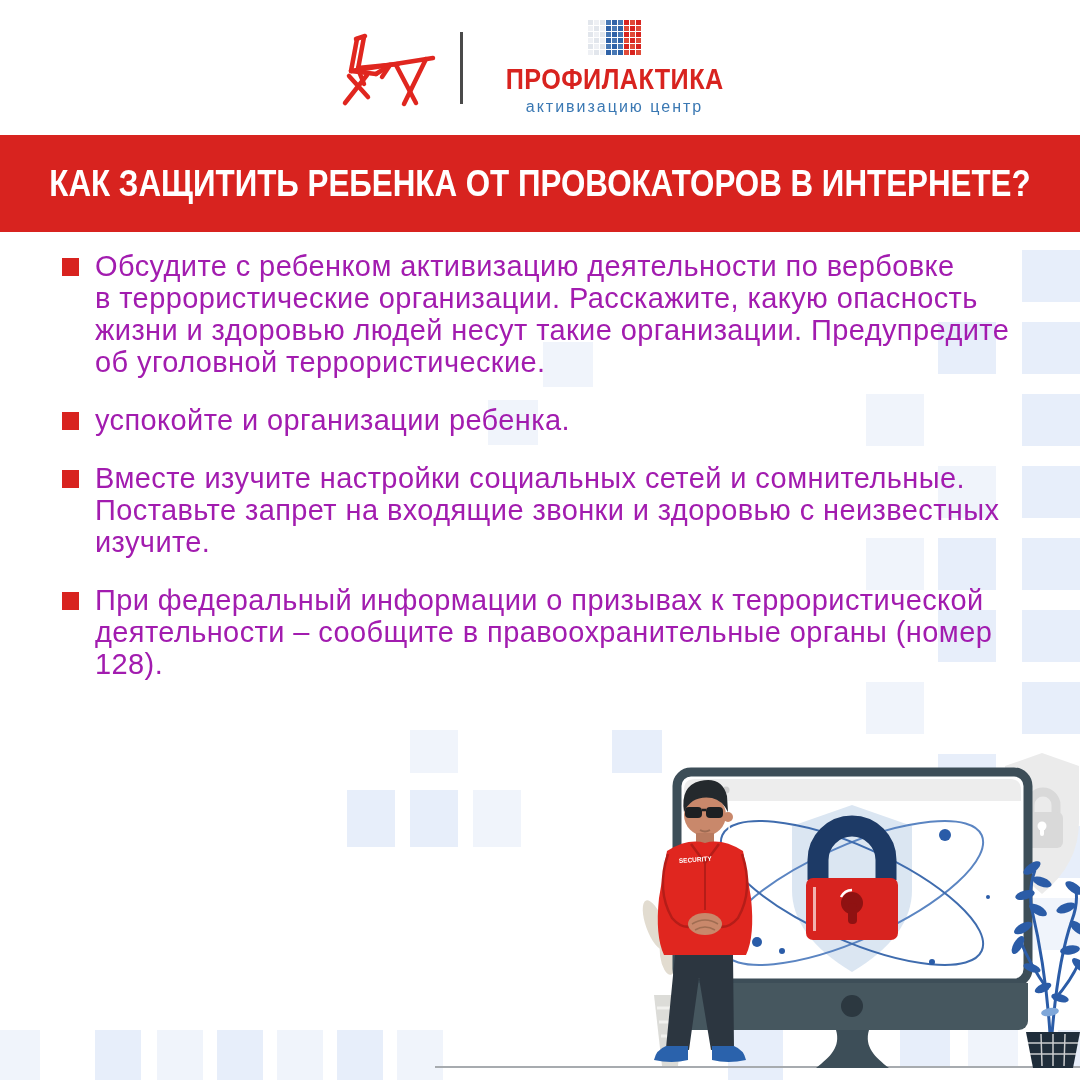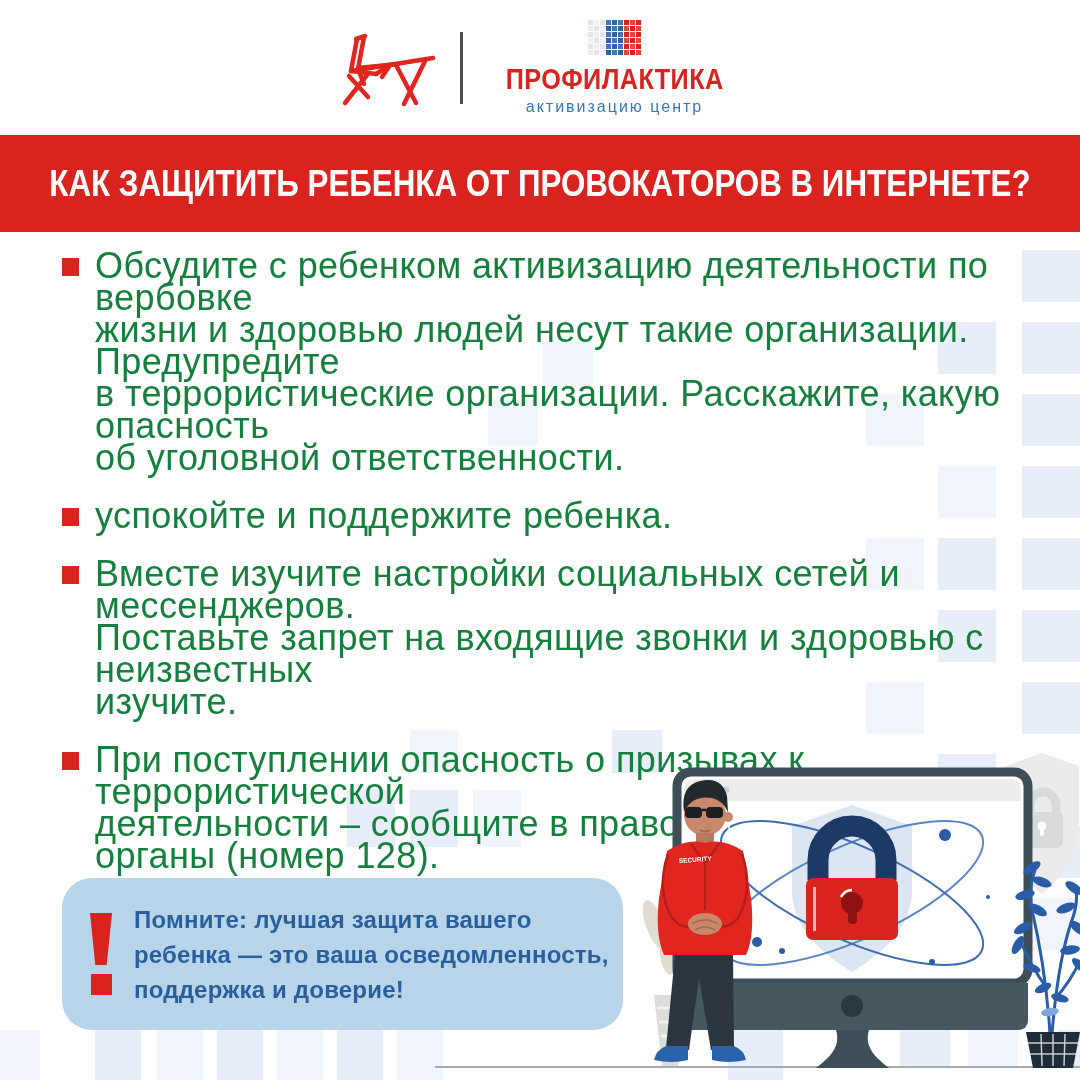--- a/index.html
+++ b/index.html
@@ -32,21 +32,21 @@
     color:#ffffff;font-weight:bold;font-size:36px;white-space:nowrap;
     display:inline-block;transform:scaleX(.87);transform-origin:center;letter-spacing:0;
   }
   
   .tips{
     position:absolute;top:250px;left:62px;width:960px;z-index:2;
     list-style:none;margin:0;padding:0;
   }
   .tip{display:flex;margin-bottom:26px;}
   .bullet{width:17px;height:18px;background:#d8231f;margin:8px 16px 0 0;flex-shrink:0;}
-  .tip-lines{color:#15803d;font-size:36px;line-height:32px;letter-spacing:.4px;}
+  .tip-lines{color:#a21caf;font-size:29px;line-height:32px;letter-spacing:.4px;}
   
   .reminder{
     position:absolute;left:62px;top:878px;width:561px;height:152px;z-index:4;
     background:#b7d4e9;border-radius:30px;display:flex;align-items:center;
     box-sizing:border-box;padding-left:28px;
   }
   .excl{display:flex;flex-direction:column;align-items:center;margin-right:22px;}
   .excl-bar{width:22px;height:52px;background:#d8231f;clip-path:polygon(0 0,100% 0,76% 100%,24% 100%);}
   .excl-dot{width:21px;height:21px;background:#d8231f;margin-top:9px;}
   .reminder-text{color:#2a5f9e;font-weight:bold;font-size:24px;line-height:35px;letter-spacing:.2px;}
@@ -184,59 +184,48 @@
 
   <div class="banner">
     <span class="banner-title">КАК ЗАЩИТИТЬ РЕБЕНКА ОТ ПРОВОКАТОРОВ В ИНТЕРНЕТЕ?</span>
   </div>
 
   <ul class="tips">
     <li class="tip">
       <span class="bullet"></span>
       <div class="tip-lines">
         <div>Обсудите с ребенком активизацию деятельности по вербовке</div>
+        <div>в террористические организации. Расскажите, какую опасность</div>
         <div>жизни и здоровью людей несут такие организации. Предупредите</div>
-        <div>в террористические организации. Расскажите, какую опасность</div>
-        <div>об уголовной ответственности.</div>
+        <div>об уголовной террористические.</div>
       </div>
     </li>
     <li class="tip">
       <span class="bullet"></span>
       <div class="tip-lines">
-        <div>успокойте и поддержите ребенка.</div>
+        <div>успокойте и организации ребенка.</div>
       </div>
     </li>
     <li class="tip">
       <span class="bullet"></span>
       <div class="tip-lines">
-        <div>Вместе изучите настройки социальных сетей и мессенджеров.</div>
+        <div>Вместе изучите настройки социальных сетей и сомнительные.</div>
         <div>Поставьте запрет на входящие звонки и здоровью с неизвестных</div>
         <div>изучите.</div>
       </div>
     </li>
     <li class="tip">
       <span class="bullet"></span>
       <div class="tip-lines">
-        <div>При поступлении опасность о призывах к террористической</div>
+        <div>При федеральный информации о призывах к террористической</div>
         <div>деятельности – сообщите в правоохранительные органы (номер 128).</div>
       </div>
     </li>
   </ul>
 
-  <div class="reminder">
-    <div class="excl">
-      <div class="excl-bar"></div>
-      <div class="excl-dot"></div>
-    </div>
-    <div class="reminder-text">
-      <div>Помните: лучшая защита вашего</div>
-      <div>ребенка — это ваша осведомленность,</div>
-      <div>поддержка и доверие!</div>
-    </div>
-  </div>
 
   <div class="ground-line"></div>
 
   <svg class="illustration" viewBox="0 0 500 330">
 
     <g>
       <path d="M425,16 L462,3 L499,16 V72 Q499,114 462,144 Q425,114 425,72 Z" fill="#ebebeb"></path>
       <path d="M450,64 v-9 a13,13 0 0 1 26,0 v9" fill="none" stroke="#d9d9d9" stroke-width="9"></path>
       <rect x="441" y="62" width="42" height="36" rx="6" fill="#d9d9d9"></rect>
       <circle cx="462" cy="76" r="4.5" fill="#fff"></circle>

